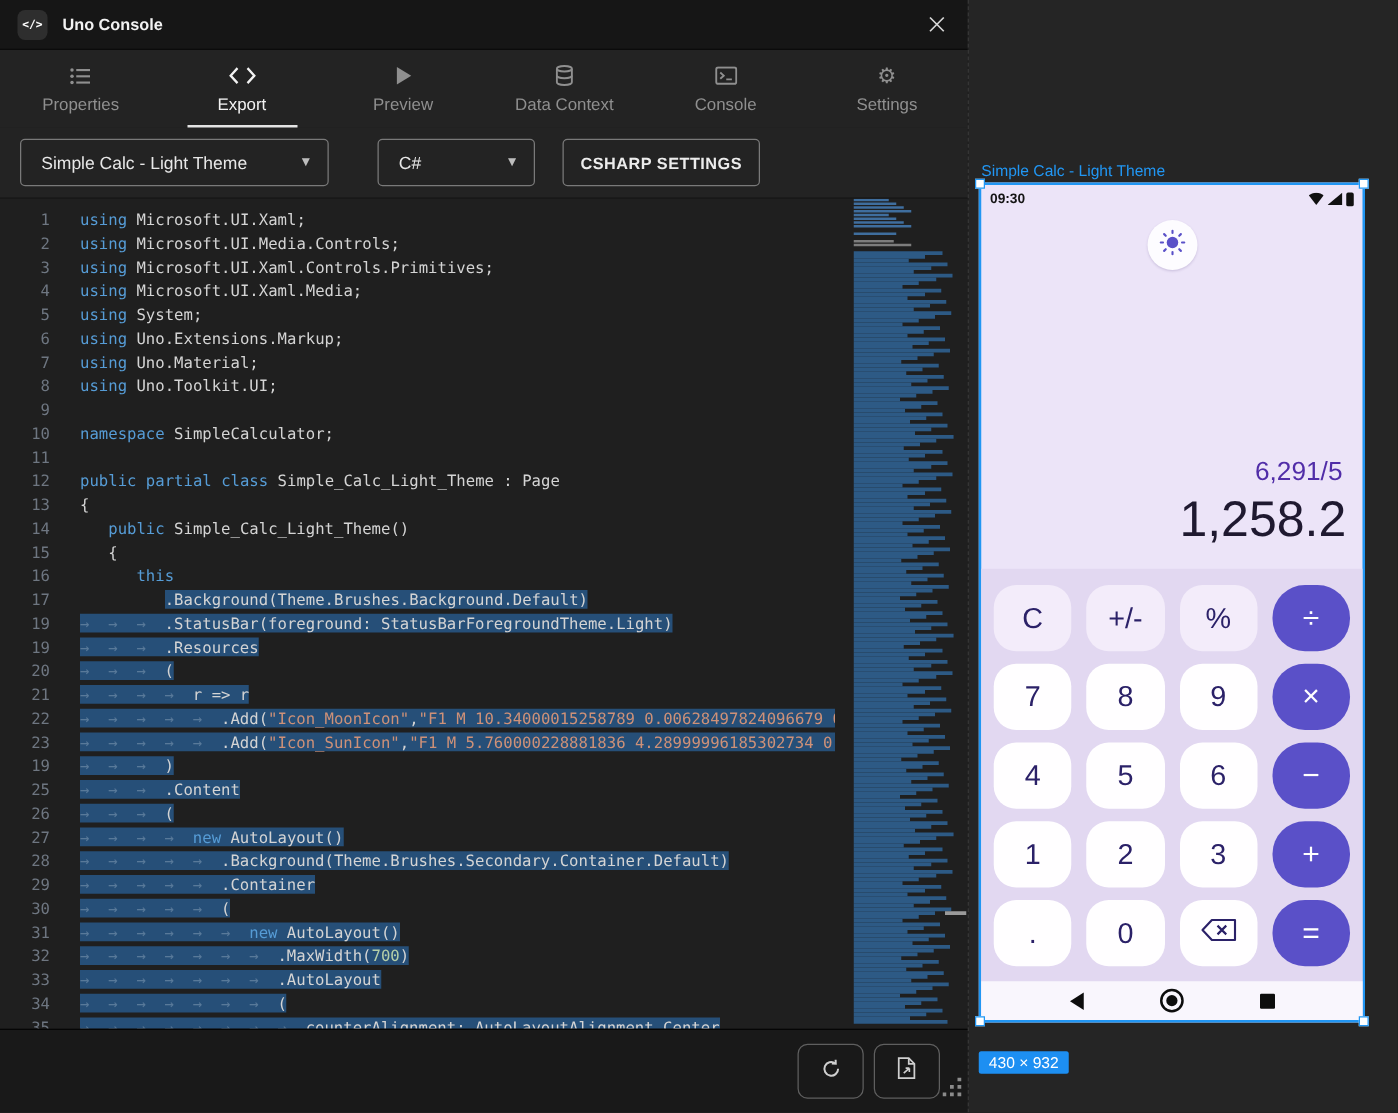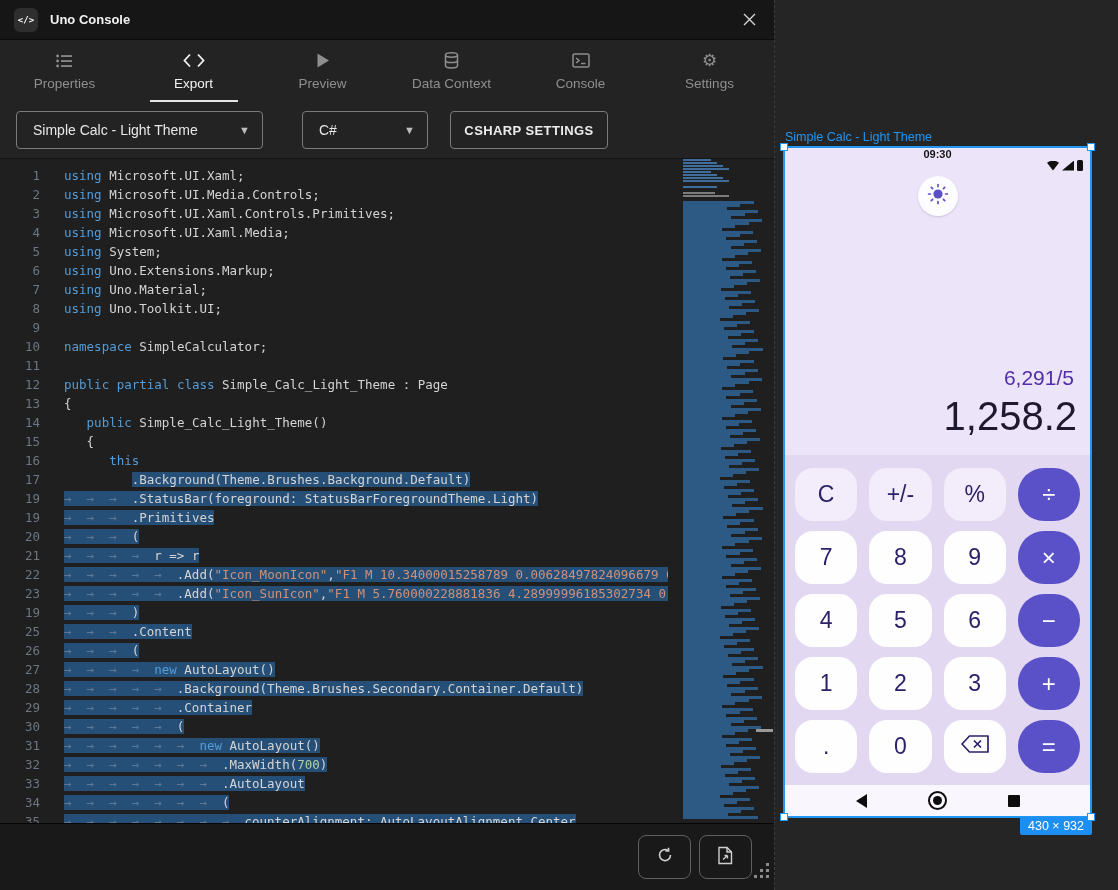--- a/index.html
+++ b/index.html
@@ -73,21 +73,21 @@
   
   .right-panel { position:absolute; left:776px; top:0; width:342px; height:890px; background:#252525; }
   .phone-label { position:absolute; left:9px; top:130px; font-size:12.5px; color:#2196f3; }
   .phone { position:absolute; left:7px; top:146px; width:309px; height:672px;
            border:2px solid #2196f3; background:#ece4f8; }
   .handle { position:absolute; width:8px; height:8px; background:#fff; border:1px solid #2196f3; z-index:5; }
   .h-tl { left:-5px; top:-5px; } .h-tr { right:-5px; top:-5px; }
   .h-bl { left:-5px; bottom:-5px; } .h-br { right:-5px; bottom:-5px; }
 
   .statusbar { position:absolute; left:0; top:0; right:0; height:22px; display:flex;
-               align-items:center; padding:0 7px;flex-direction:column; }
+               align-items:center; padding:0 7px; }
   .sb-time { font-size:11px; font-weight:bold; color:#151515; }
   .sb-icons { margin-left:auto; display:flex; align-items:center; gap:3px; }
   .wifi { width:12px; height:10px; background:#111;
           clip-path:polygon(50% 100%, 0 22%, 22% 8%, 50% 0, 78% 8%, 100% 22%); }
   .signal { width:12px; height:10px; background:#111;
             clip-path:polygon(100% 0, 100% 100%, 0 100%); }
   .battery { width:6px; height:11px; background:#111; border-radius:1.5px; }
 
   .keys-bg { position:absolute; left:0; right:0; top:307px; bottom:0; background:#e2d8f1; }
   .theme-toggle { position:absolute; left:50%; top:28px; transform:translateX(-50%);
@@ -108,21 +108,21 @@
 
   .navbar { position:absolute; left:0; right:0; bottom:0; height:31px; background:#f9f6fd;
             display:flex; align-items:center; justify-content:space-around; padding:0 40px; }
   .nav-back { width:0; height:0; border-top:7px solid transparent; border-bottom:7px solid transparent;
               border-right:11px solid #0d0d0d; cursor:pointer; }
   .nav-home { width:19px; height:19px; border:2.5px solid #0d0d0d; border-radius:50%;
               display:flex; align-items:center; justify-content:center; cursor:pointer; }
   .nav-home::after { content:""; width:9px; height:9px; background:#0d0d0d; border-radius:50%; }
   .nav-recents { width:12px; height:12px; background:#0d0d0d; border-radius:1px; cursor:pointer; }
 
-  .badge-wrap { position:absolute; left:7px; top:816px; width:309px; text-align:right; }
+  .badge-wrap { position:absolute; left:7px; top:841px; width:309px; text-align:left; }
   .size-badge { display:inline-block; background:#1d8ff2; color:#fff; font-size:12.5px;
                 padding:2px 8px; border-radius:2px; }
 </style>
 </head>
 <body>
 
 <div class="window">
 
   <div class="left-panel">
 
@@ -220,21 +220,21 @@
           <div class="line"><span class="ln">9</span><span class="ct"></span></div>
           <div class="line"><span class="ln">10</span><span class="ct"><span class="t-k">namespace</span><span class="t-d"> SimpleCalculator;</span></span></div>
           <div class="line"><span class="ln">11</span><span class="ct"></span></div>
           <div class="line"><span class="ln">12</span><span class="ct"><span class="t-k">public</span><span class="t-d"> </span><span class="t-k">partial</span><span class="t-d"> </span><span class="t-k">class</span><span class="t-d"> Simple_Calc_Light_Theme : Page</span></span></div>
           <div class="line"><span class="ln">13</span><span class="ct"><span class="t-d">{</span></span></div>
           <div class="line"><span class="ln">14</span><span class="ct">   <span class="t-k">public</span><span class="t-d"> Simple_Calc_Light_Theme()</span></span></div>
           <div class="line"><span class="ln">15</span><span class="ct">   <span class="t-d">{</span></span></div>
           <div class="line"><span class="ln">16</span><span class="ct">      <span class="t-k">this</span></span></div>
           <div class="line"><span class="ln">17</span><span class="ct">         <span class="sel"><span class="t-d">.Background(Theme.Brushes.Background.Default)</span></span></span></div>
           <div class="line"><span class="ln">19</span><span class="ct"><span class="sel"><span class="ws">→</span><span class="ws">→</span><span class="ws">→</span><span class="t-d">.StatusBar(foreground: StatusBarForegroundTheme.Light)</span></span></span></div>
-          <div class="line"><span class="ln">19</span><span class="ct"><span class="sel"><span class="ws">→</span><span class="ws">→</span><span class="ws">→</span><span class="t-d">.Primitives</span></span></span></div>
+          <div class="line"><span class="ln">19</span><span class="ct"><span class="sel"><span class="ws">→</span><span class="ws">→</span><span class="ws">→</span><span class="t-d">.Resources</span></span></span></div>
           <div class="line"><span class="ln">20</span><span class="ct"><span class="sel"><span class="ws">→</span><span class="ws">→</span><span class="ws">→</span><span class="t-d">(</span></span></span></div>
           <div class="line"><span class="ln">21</span><span class="ct"><span class="sel"><span class="ws">→</span><span class="ws">→</span><span class="ws">→</span><span class="ws">→</span><span class="t-d">r =&gt; r</span></span></span></div>
           <div class="line"><span class="ln">22</span><span class="ct"><span class="sel"><span class="ws">→</span><span class="ws">→</span><span class="ws">→</span><span class="ws">→</span><span class="ws">→</span><span class="t-d">.Add(</span><span class="t-s">"Icon_MoonIcon"</span><span class="t-d">,</span><span class="t-s">"F1 M 10.34000015258789 0.00628497824096679 0.0</span></span></span></div>
           <div class="line"><span class="ln">23</span><span class="ct"><span class="sel"><span class="ws">→</span><span class="ws">→</span><span class="ws">→</span><span class="ws">→</span><span class="ws">→</span><span class="t-d">.Add(</span><span class="t-s">"Icon_SunIcon"</span><span class="t-d">,</span><span class="t-s">"F1 M 5.760000228881836 4.28999996185302734 0.00</span></span></span></div>
           <div class="line"><span class="ln">19</span><span class="ct"><span class="sel"><span class="ws">→</span><span class="ws">→</span><span class="ws">→</span><span class="t-d">)</span></span></span></div>
           <div class="line"><span class="ln">25</span><span class="ct"><span class="sel"><span class="ws">→</span><span class="ws">→</span><span class="ws">→</span><span class="t-d">.Content</span></span></span></div>
           <div class="line"><span class="ln">26</span><span class="ct"><span class="sel"><span class="ws">→</span><span class="ws">→</span><span class="ws">→</span><span class="t-d">(</span></span></span></div>
           <div class="line"><span class="ln">27</span><span class="ct"><span class="sel"><span class="ws">→</span><span class="ws">→</span><span class="ws">→</span><span class="ws">→</span><span class="t-k">new</span><span class="t-d"> AutoLayout()</span></span></span></div>
           <div class="line"><span class="ln">28</span><span class="ct"><span class="sel"><span class="ws">→</span><span class="ws">→</span><span class="ws">→</span><span class="ws">→</span><span class="ws">→</span><span class="t-d">.Background(Theme.Brushes.Secondary.Container.Default)</span></span></span></div>
           <div class="line"><span class="ln">29</span><span class="ct"><span class="sel"><span class="ws">→</span><span class="ws">→</span><span class="ws">→</span><span class="ws">→</span><span class="ws">→</span><span class="t-d">.Container</span></span></span></div>

